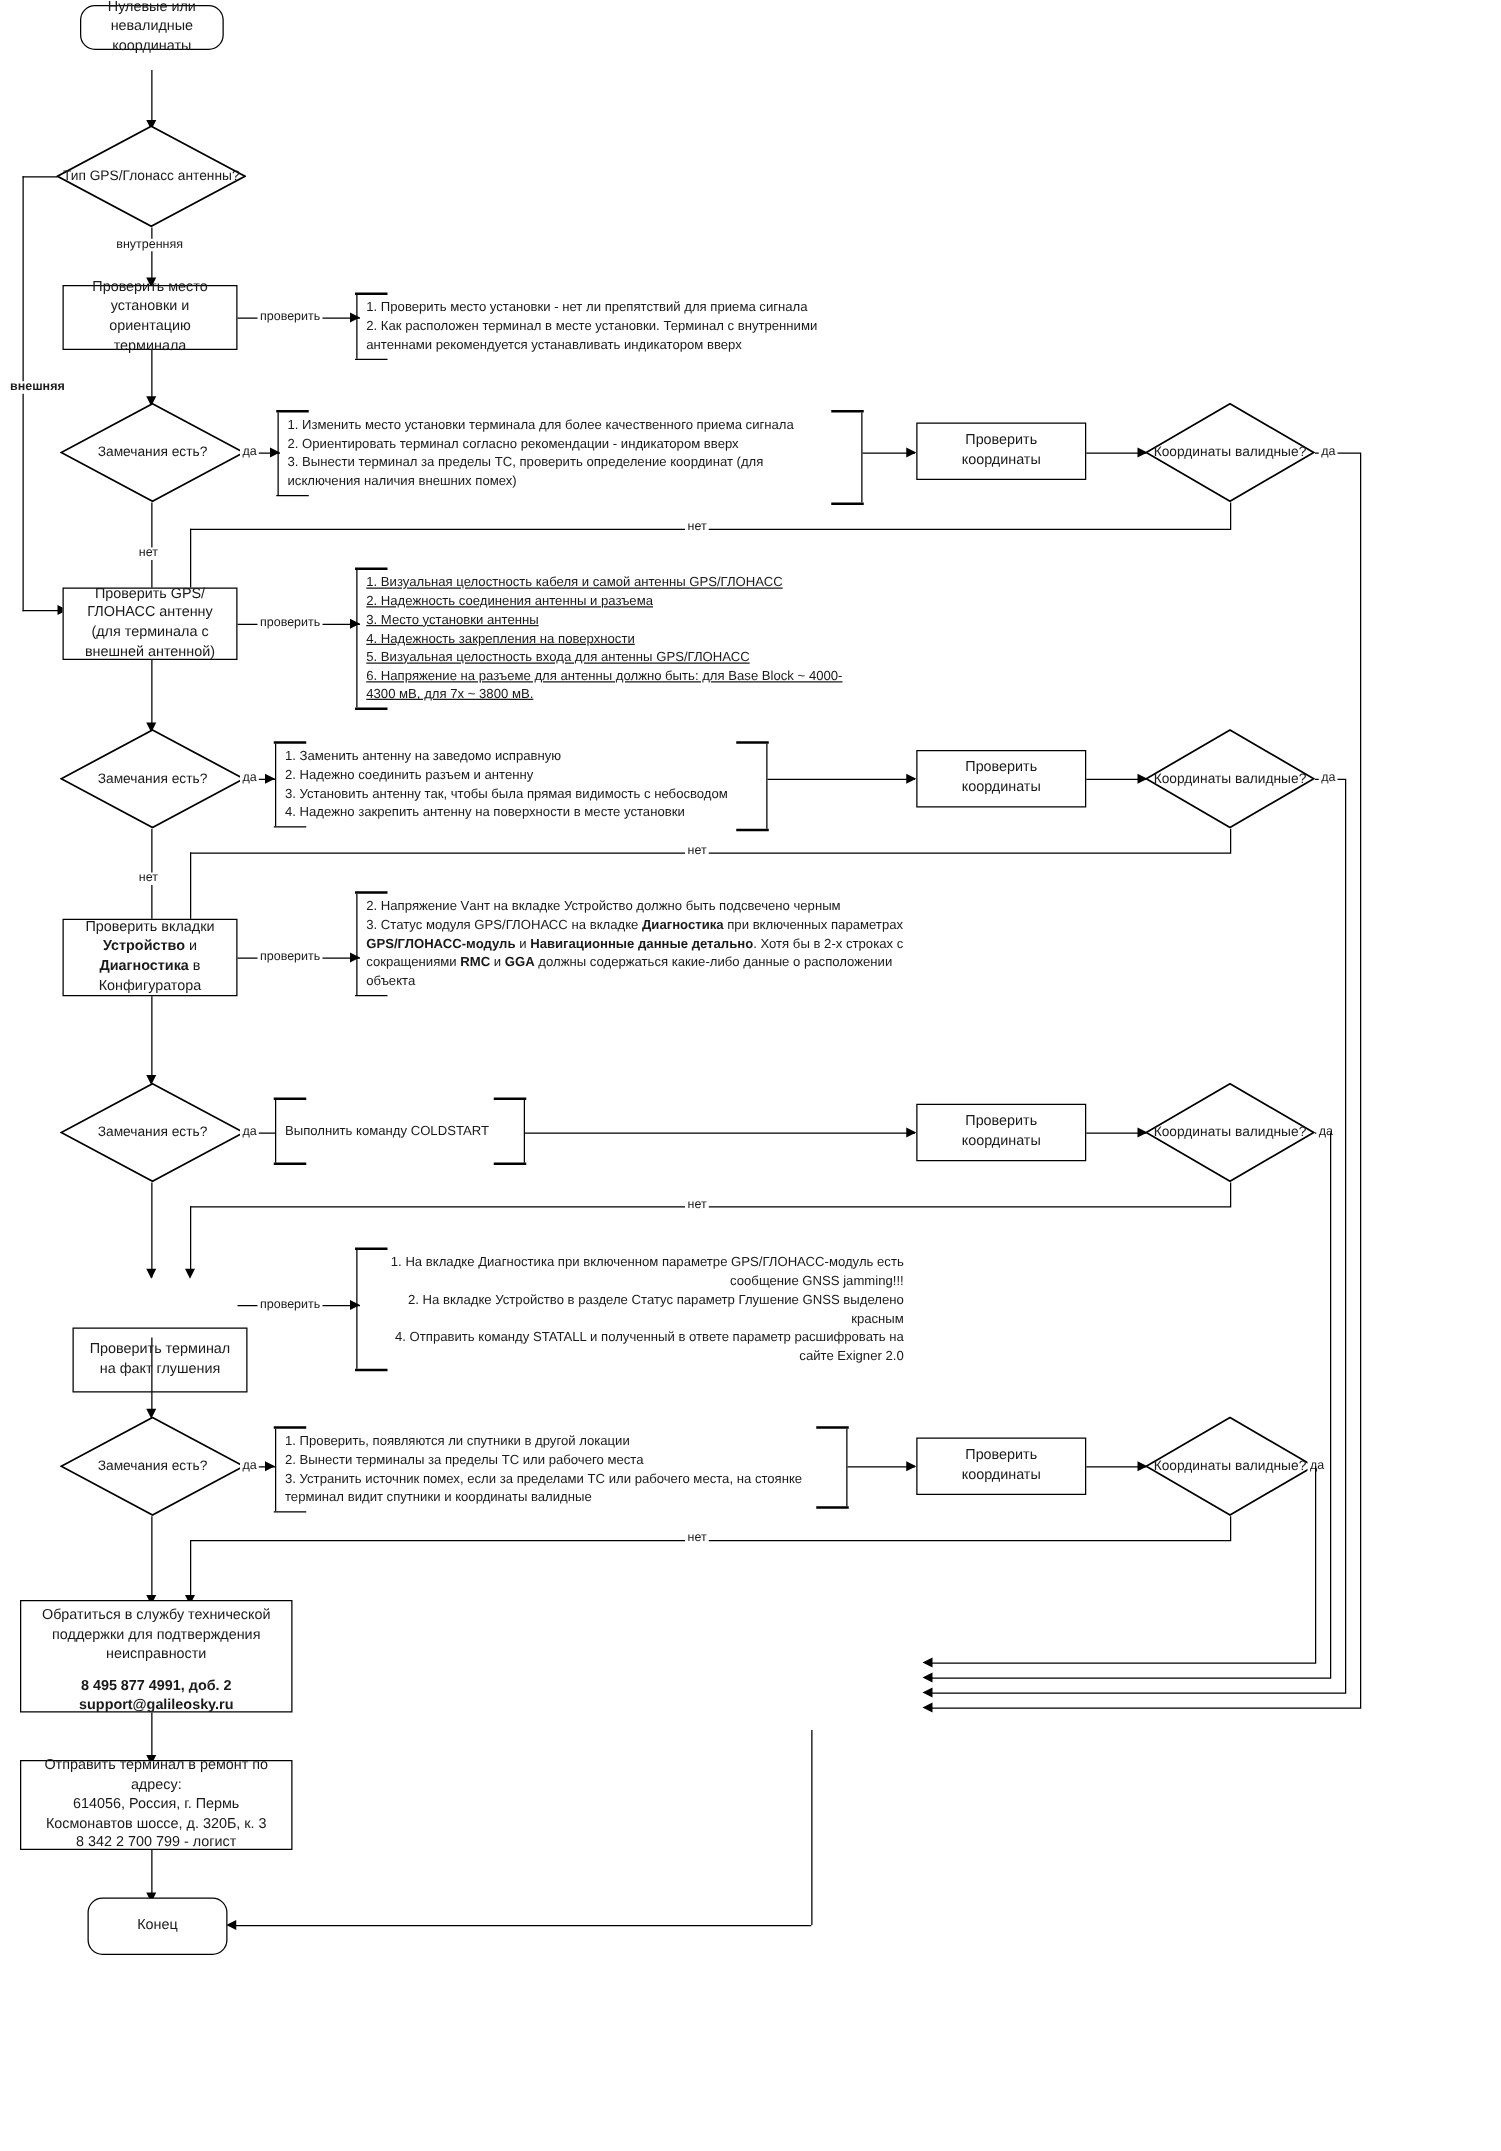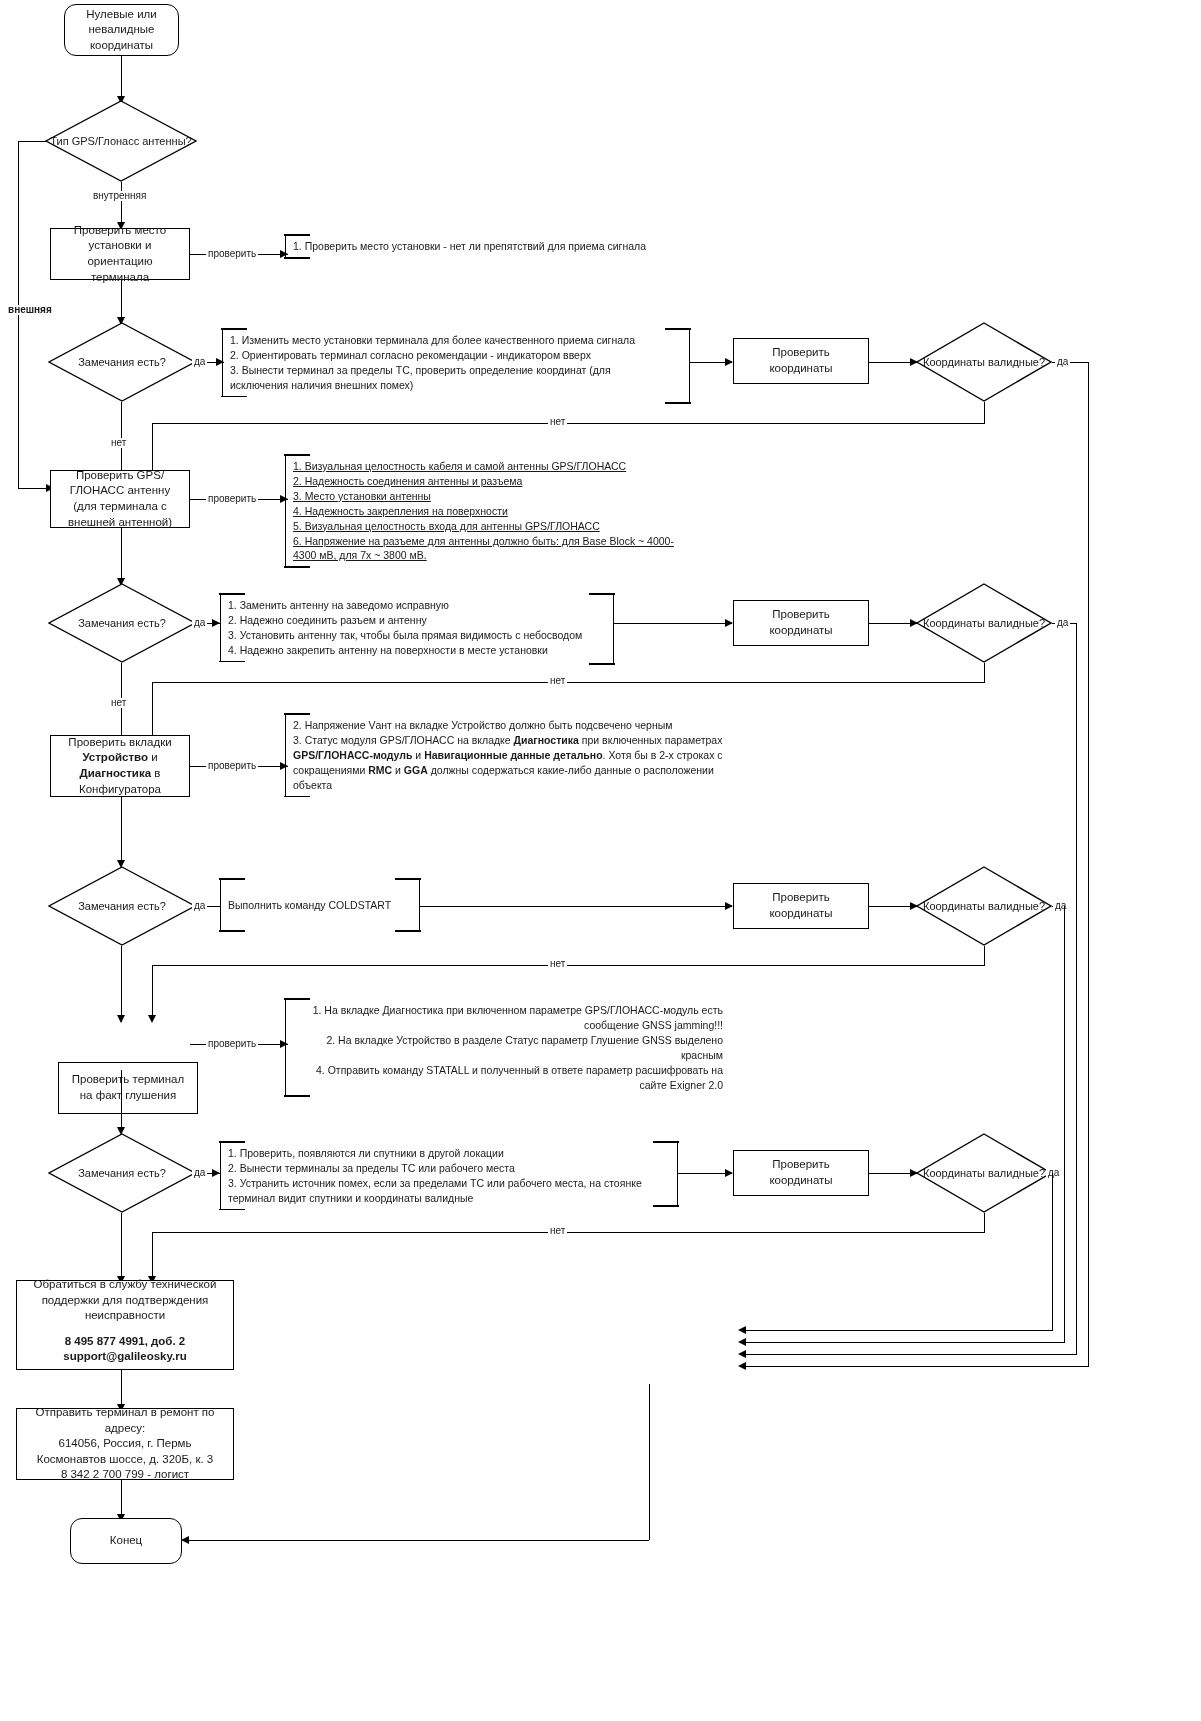--- a/index.html
+++ b/index.html
@@ -46,21 +46,21 @@
   
   .elbl{position:absolute;font-size:10px;background:#fff;padding:0 2px;line-height:1;color:#1a1a1a;white-space:nowrap;}
 
   .bold{font-weight:bold;}
 </style>
 </head>
 <body>
 
 <div id="canvas">
 
-  <div class="node terminator" style="left:64px;top:4px;width:115px;height:52px;">
+  <div class="node terminator" style="left:64px;top:4px;width:115px;height:36px;">
     <span>Нулевые или невалидные координаты</span>
   </div>
   <div class="ln lnv" style="left:121px;top:56px;height:44px;"></div>
   <div class="arr arr-d" style="left:117px;top:96px;"></div>
 
   <div class="node decision" style="left:45px;top:100px;width:152px;height:82px;">
     <svg class="dmd" viewBox="0 0 152 82" preserveAspectRatio="none">
       <polygon points="76,1 151,41 76,81 1,41" fill="#fff" stroke="#000" stroke-width="1.4"></polygon>
     </svg>
     <span class="dlabel">Тип GPS/Глонасс антенны?</span>
@@ -78,20 +78,21 @@
 
   <div class="node process" style="left:50px;top:228px;width:140px;height:52px;">
     <span>Проверить место установки и ориентацию терминала</span>
   </div>
   <div class="ln lnh" style="left:190px;top:254px;width:98px;"></div>
   <div class="arr arr-r" style="left:280px;top:250px;"></div>
   <div class="elbl" style="left:206px;top:249px;">проверить</div>
 
   <div class="note" style="left:285px;top:236px;width:420px;">
     <div>1. Проверить место установки - нет ли препятствий для приема сигнала</div>
+    <div>2. Как расположен терминал в месте установки. Терминал с внутренними антеннами рекомендуется устанавливать индикатором вверх</div>
   </div>
 
   <div class="ln lnv" style="left:121px;top:280px;height:42px;"></div>
   <div class="arr arr-d" style="left:117px;top:317px;"></div>
 
   <div class="node decision" style="left:48px;top:322px;width:148px;height:80px;">
     <svg class="dmd" viewBox="0 0 148 80" preserveAspectRatio="none">
       <polygon points="74,1 147,40 74,79 1,40" fill="#fff" stroke="#000" stroke-width="1.4"></polygon>
     </svg>
     <span class="dlabel">Замечания есть?</span>
@@ -322,21 +323,21 @@
 
   <div class="ln lnv" style="left:984px;top:1213px;height:20px;"></div>
   <div class="ln lnh" style="left:152px;top:1232px;width:832px;"></div>
   <div class="ln lnv" style="left:152px;top:1232px;height:48px;"></div>
   <div class="arr arr-d" style="left:148px;top:1276px;"></div>
   <div class="elbl" style="left:548px;top:1226px;">нет</div>
 
   <div class="ln lnv" style="left:121px;top:1213px;height:68px;"></div>
   <div class="arr arr-d" style="left:117px;top:1276px;"></div>
 
-  <div class="node process" style="left:16px;top:1280px;width:218px;height:90px;flex-direction:column;justify-content:flex-end;">
+  <div class="node process" style="left:16px;top:1280px;width:218px;height:90px;flex-direction:column;justify-content:flex-start;">
     <span style="display:block;">Обратиться в службу технической поддержки для подтверждения неисправности</span>
     <span class="bold" style="display:block;margin-top:10px;">8 495 877 4991, доб. 2</span>
     <span class="bold" style="display:block;">support@galileosky.ru</span>
   </div>
 
   <div class="ln lnv" style="left:121px;top:1370px;height:40px;"></div>
   <div class="arr arr-d" style="left:117px;top:1404px;"></div>
 
   <div class="node process" style="left:16px;top:1408px;width:218px;height:72px;flex-direction:column;justify-content:center;">
     <span style="display:block;">Отправить терминал в ремонт по адресу:</span>

